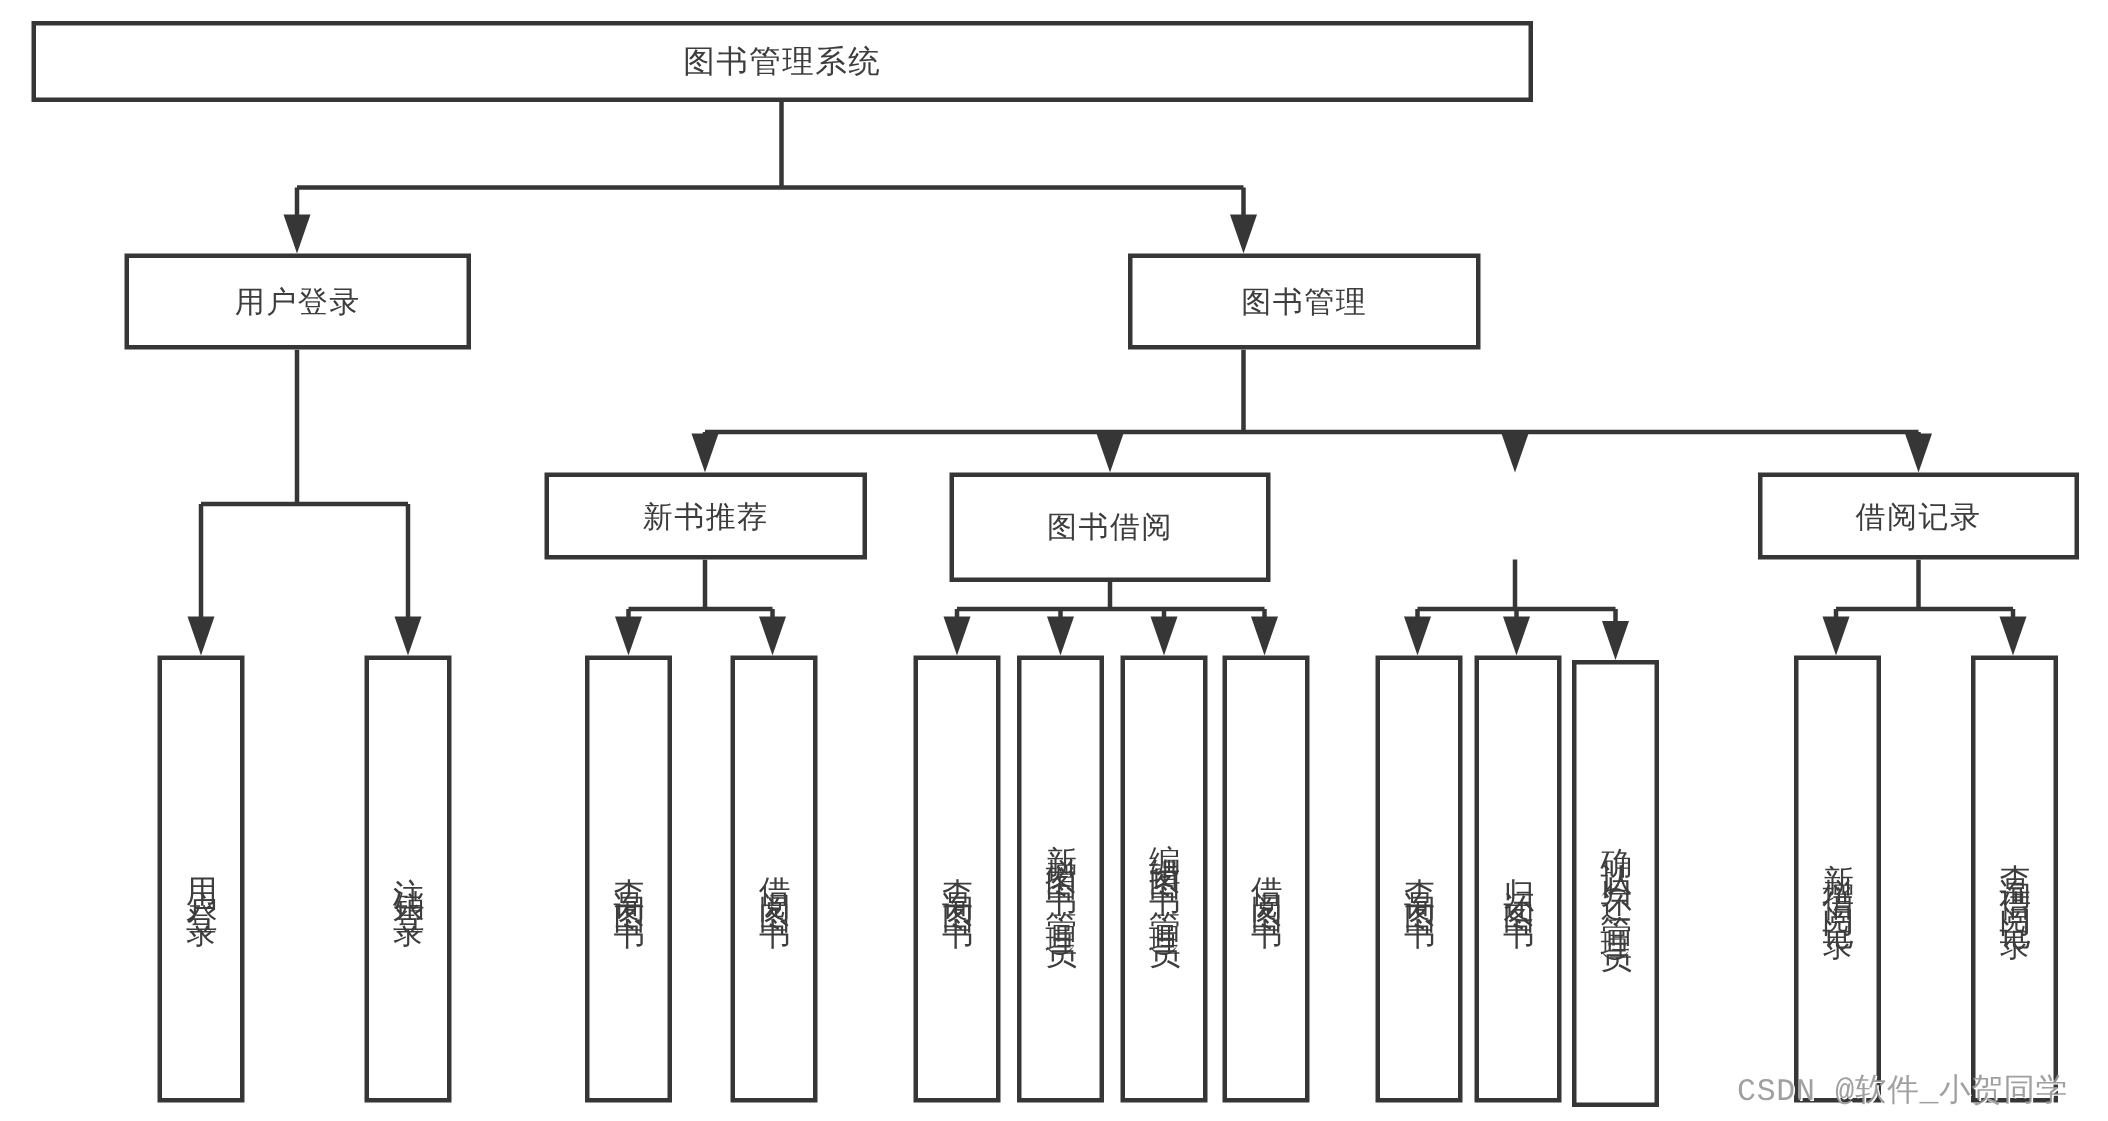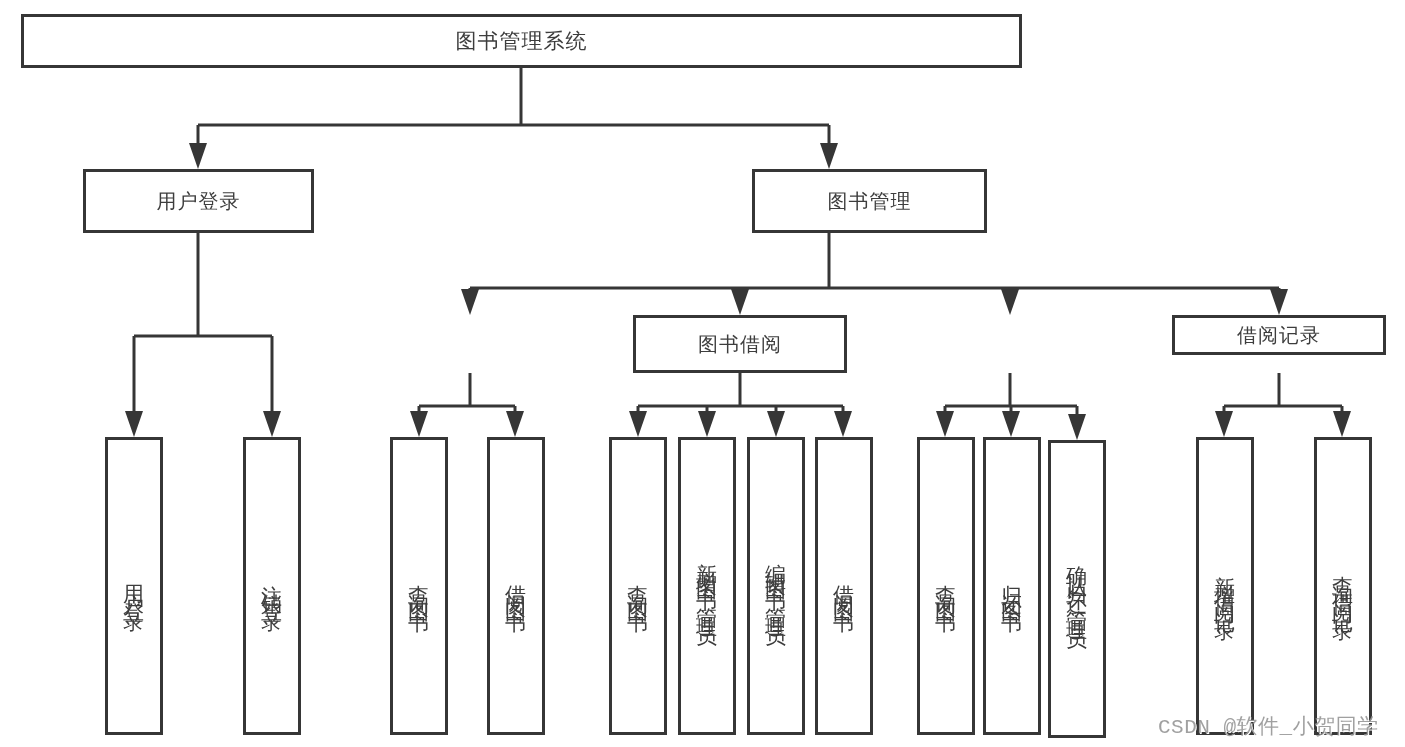--- a/index.html
+++ b/index.html
@@ -131,22 +131,23 @@
       <polygon points="1215,411 1233,411 1224,437"></polygon>
       <polygon points="1333,411 1351,411 1342,437"></polygon>
     </g>
   </svg>
 
   <div class="node hbox rootbox" style="left:21px; top:14px; width:1001px; height:54px;">图书管理系统</div>
 
   <div class="node hbox" style="left:83px; top:169px; width:231px; height:64px;">用户登录</div>
   <div class="node hbox" style="left:712px; top:169px; width:235px; height:64px;margin-left:40px;">图书管理</div>
 
-  <div class="node hbox" style="left:633px; top:315px; width:214px; height:58px;">图书借阅</div>
-  <div class="node hbox" style="left:1172px; top:315px; width:214px; height:40px;font-family:Liberation Serif, serif;">借阅记录</div>
+  <div class="node hbox" style="left:363px; top:315px; width:215px; height:58px;">新书推荐</div>
+  <div class="node hbox" style="left:633px; top:315px; width:214px; height:73px;">图书借阅</div>
+  <div class="node hbox" style="left:1172px; top:315px; width:214px; height:58px;font-family:Liberation Serif, serif;">借阅记录</div>
 
   <div class="node leaf" style="left:105px; top:437px; width:58px; height:298px;">用户登录</div>
   <div class="node leaf" style="left:243px; top:437px; width:58px; height:298px;">注销登录</div>
 
   <div class="node leaf" style="left:390px; top:437px; width:58px; height:298px;">查询图书</div>
   <div class="node leaf" style="left:487px; top:437px; width:58px; height:298px;">借阅图书</div>
 
   <div class="node leaf" style="left:609px; top:437px; width:58px; height:298px;">查询图书</div>
   <div class="node leaf" style="left:678px; top:437px; width:58px; height:298px;">新增图书（管理员）</div>
   <div class="node leaf" style="left:747px; top:437px; width:58px; height:298px;">编辑图书（管理员）</div>

